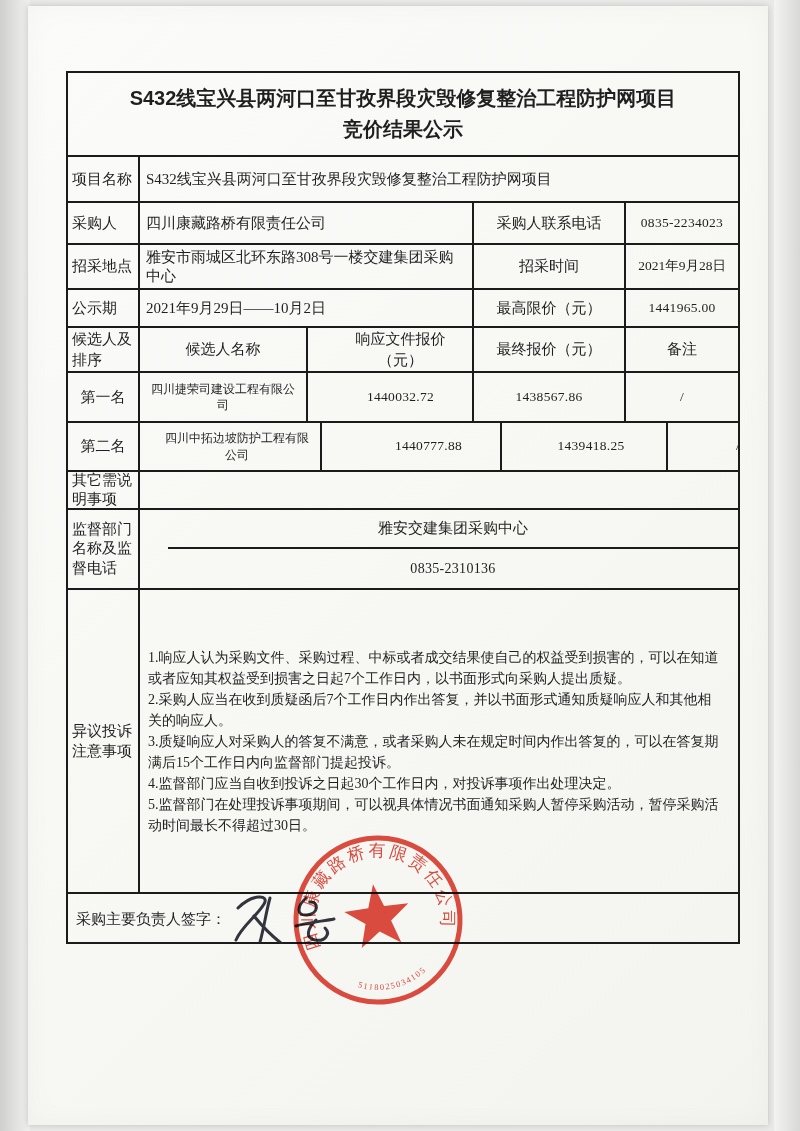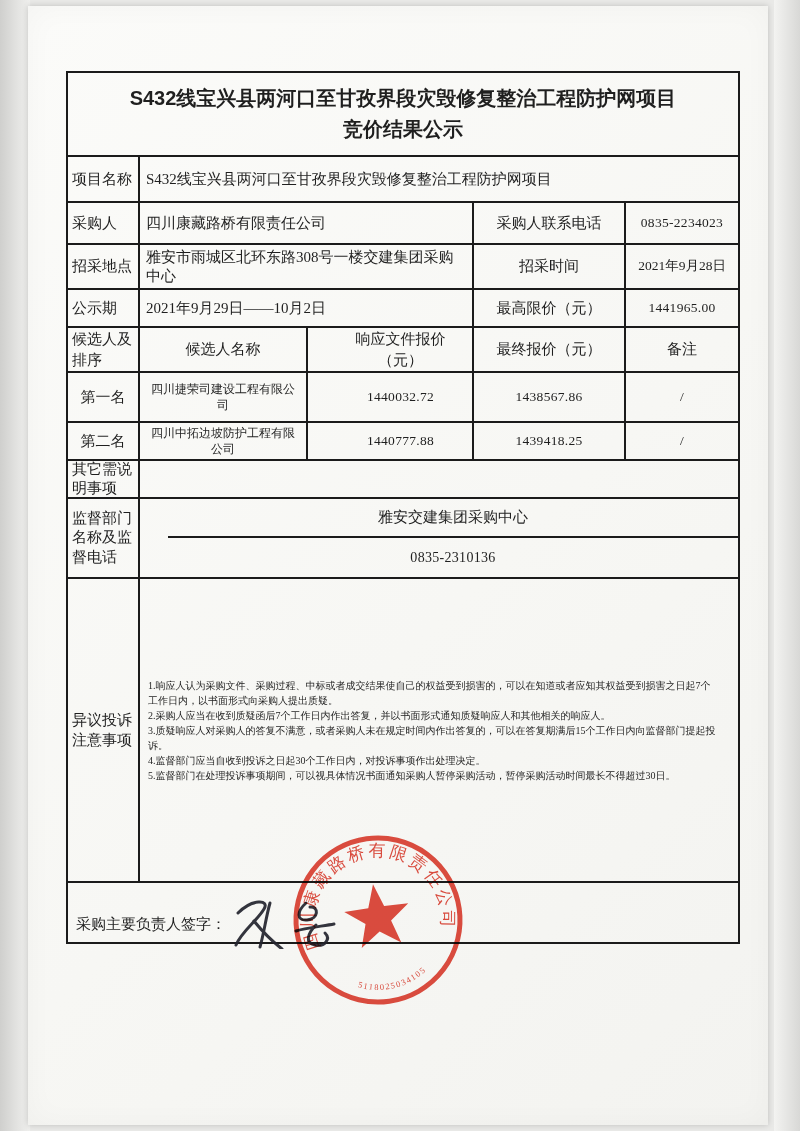--- a/index.html
+++ b/index.html
@@ -49,36 +49,36 @@
   .num{font-family:"Liberation Serif","DejaVu Serif",serif;font-size:13.5px;letter-spacing:.3px;}
   .title-row{
     height:84px;align-items:center;justify-content:center;
   }
   .title-cell{
     width:100%;display:flex;flex-direction:column;justify-content:center;align-items:center;
     font-family:"Liberation Sans","DejaVu Sans",sans-serif;
     font-weight:bold;font-size:20px;line-height:1.55;text-align:center;
   }
   .r2{height:46px;} .r3{height:42px;} .r4{height:45px;} .r5{height:38px;}
-  .r6{height:45px;} .r7{height:50px;} .r8{height:38px;} .r9{height:38px;}
+  .r6{height:45px;} .r7{height:50px;} .r8{height:49px;gap:14px;} .r9{height:38px;}
   .r10{height:80px;gap:28px;} .r11{height:304px;} .r12{height:50px;}
   .hdr{font-size:15px;}
   .cand-name{font-size:12px;justify-content:center;text-align:center;padding:2px 9px;}
   .sup-stack{display:flex;flex-direction:column;flex:1 1 auto;border-radius:14px;}
   .sup-stack .sub{
     flex:1 1 50%;display:flex;align-items:center;justify-content:center;
     border-bottom:2px solid var(--line);font-size:15px;
   }
   .sup-stack .sub:last-child{border-bottom:none;}
   .objection-body{
     flex-direction:column;align-items:flex-end;justify-content:center;
-    padding:8px 18px 8px 8px;font-size:10px;line-height:1.5;
+    padding:8px 18px 8px 8px;font-size:14px;line-height:1.5;
   }
   .objection-body div{width:100%;}
-  .sig-row{position:relative;margin-top:16px;}
+  .sig-row{position:relative;}
   .sig-cell{width:100%;padding-left:8px;font-size:15px;position:relative;}
   .sig-scribble{position:absolute;left:158px;top:-10px;}
   .seal{
     position:absolute;left:290px;top:832px;width:176px;height:176px;
     transform:rotate(-8deg);
     mix-blend-mode:multiply;opacity:.88;
     pointer-events:none;
   }
   .scan-edge-left{
     position:absolute;left:0;top:0;width:30px;height:1131px;

